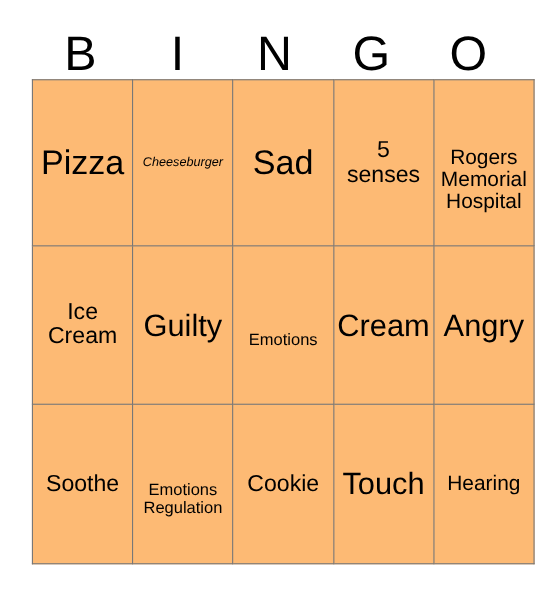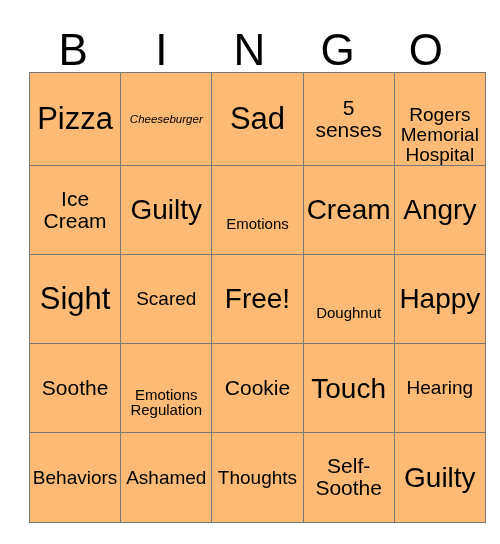--- a/index.html
+++ b/index.html
@@ -143,67 +143,32 @@
           </td>
         <td>
             <span class="cell-text fs-xl">Cream</span>
           </td>
         <td>
             <span class="cell-text fs-l">Angry</span>
           </td>
       </tr>
       <tr>
         <td>
-            <span class="cell-text fs-xxl">Sight</span>
-          </td>
-        <td>
-            <span class="cell-text fs-ms">Scared</span>
-          </td>
-        <td>
-            <span class="cell-text fs-xl">Free!</span>
-          </td>
-        <td>
-            <span class="cell-text fs-xs">Doughnut</span>
-          </td>
-        <td>
-            <span class="cell-text fs-l">Happy</span>
-          </td>
-      </tr>
-      <tr>
-        <td>
             <span class="cell-text fs-m">Soothe</span>
           </td>
         <td>
             <span class="cell-text fs-xs">Emotions
 Regulation</span>
           </td>
         <td>
             <span class="cell-text fs-m">Cookie</span>
           </td>
         <td>
             <span class="cell-text fs-l">Touch</span>
           </td>
         <td>
             <span class="cell-text fs-ms">Hearing</span>
           </td>
       </tr>
-      <tr>
-        <td>
-            <span class="cell-text fs-ms">Behaviors</span>
-          </td>
-        <td>
-            <span class="cell-text fs-ms">Ashamed</span>
-          </td>
-        <td>
-            <span class="cell-text fs-ms">Thoughts</span>
-          </td>
-        <td>
-            <span class="cell-text fs-m">Self-
-Soothe</span>
-          </td>
-        <td>
-            <span class="cell-text fs-l">Guilty</span>
-          </td>
-      </tr>
     </tbody>
   </table>
 
 </div>
 
 </body></html>

